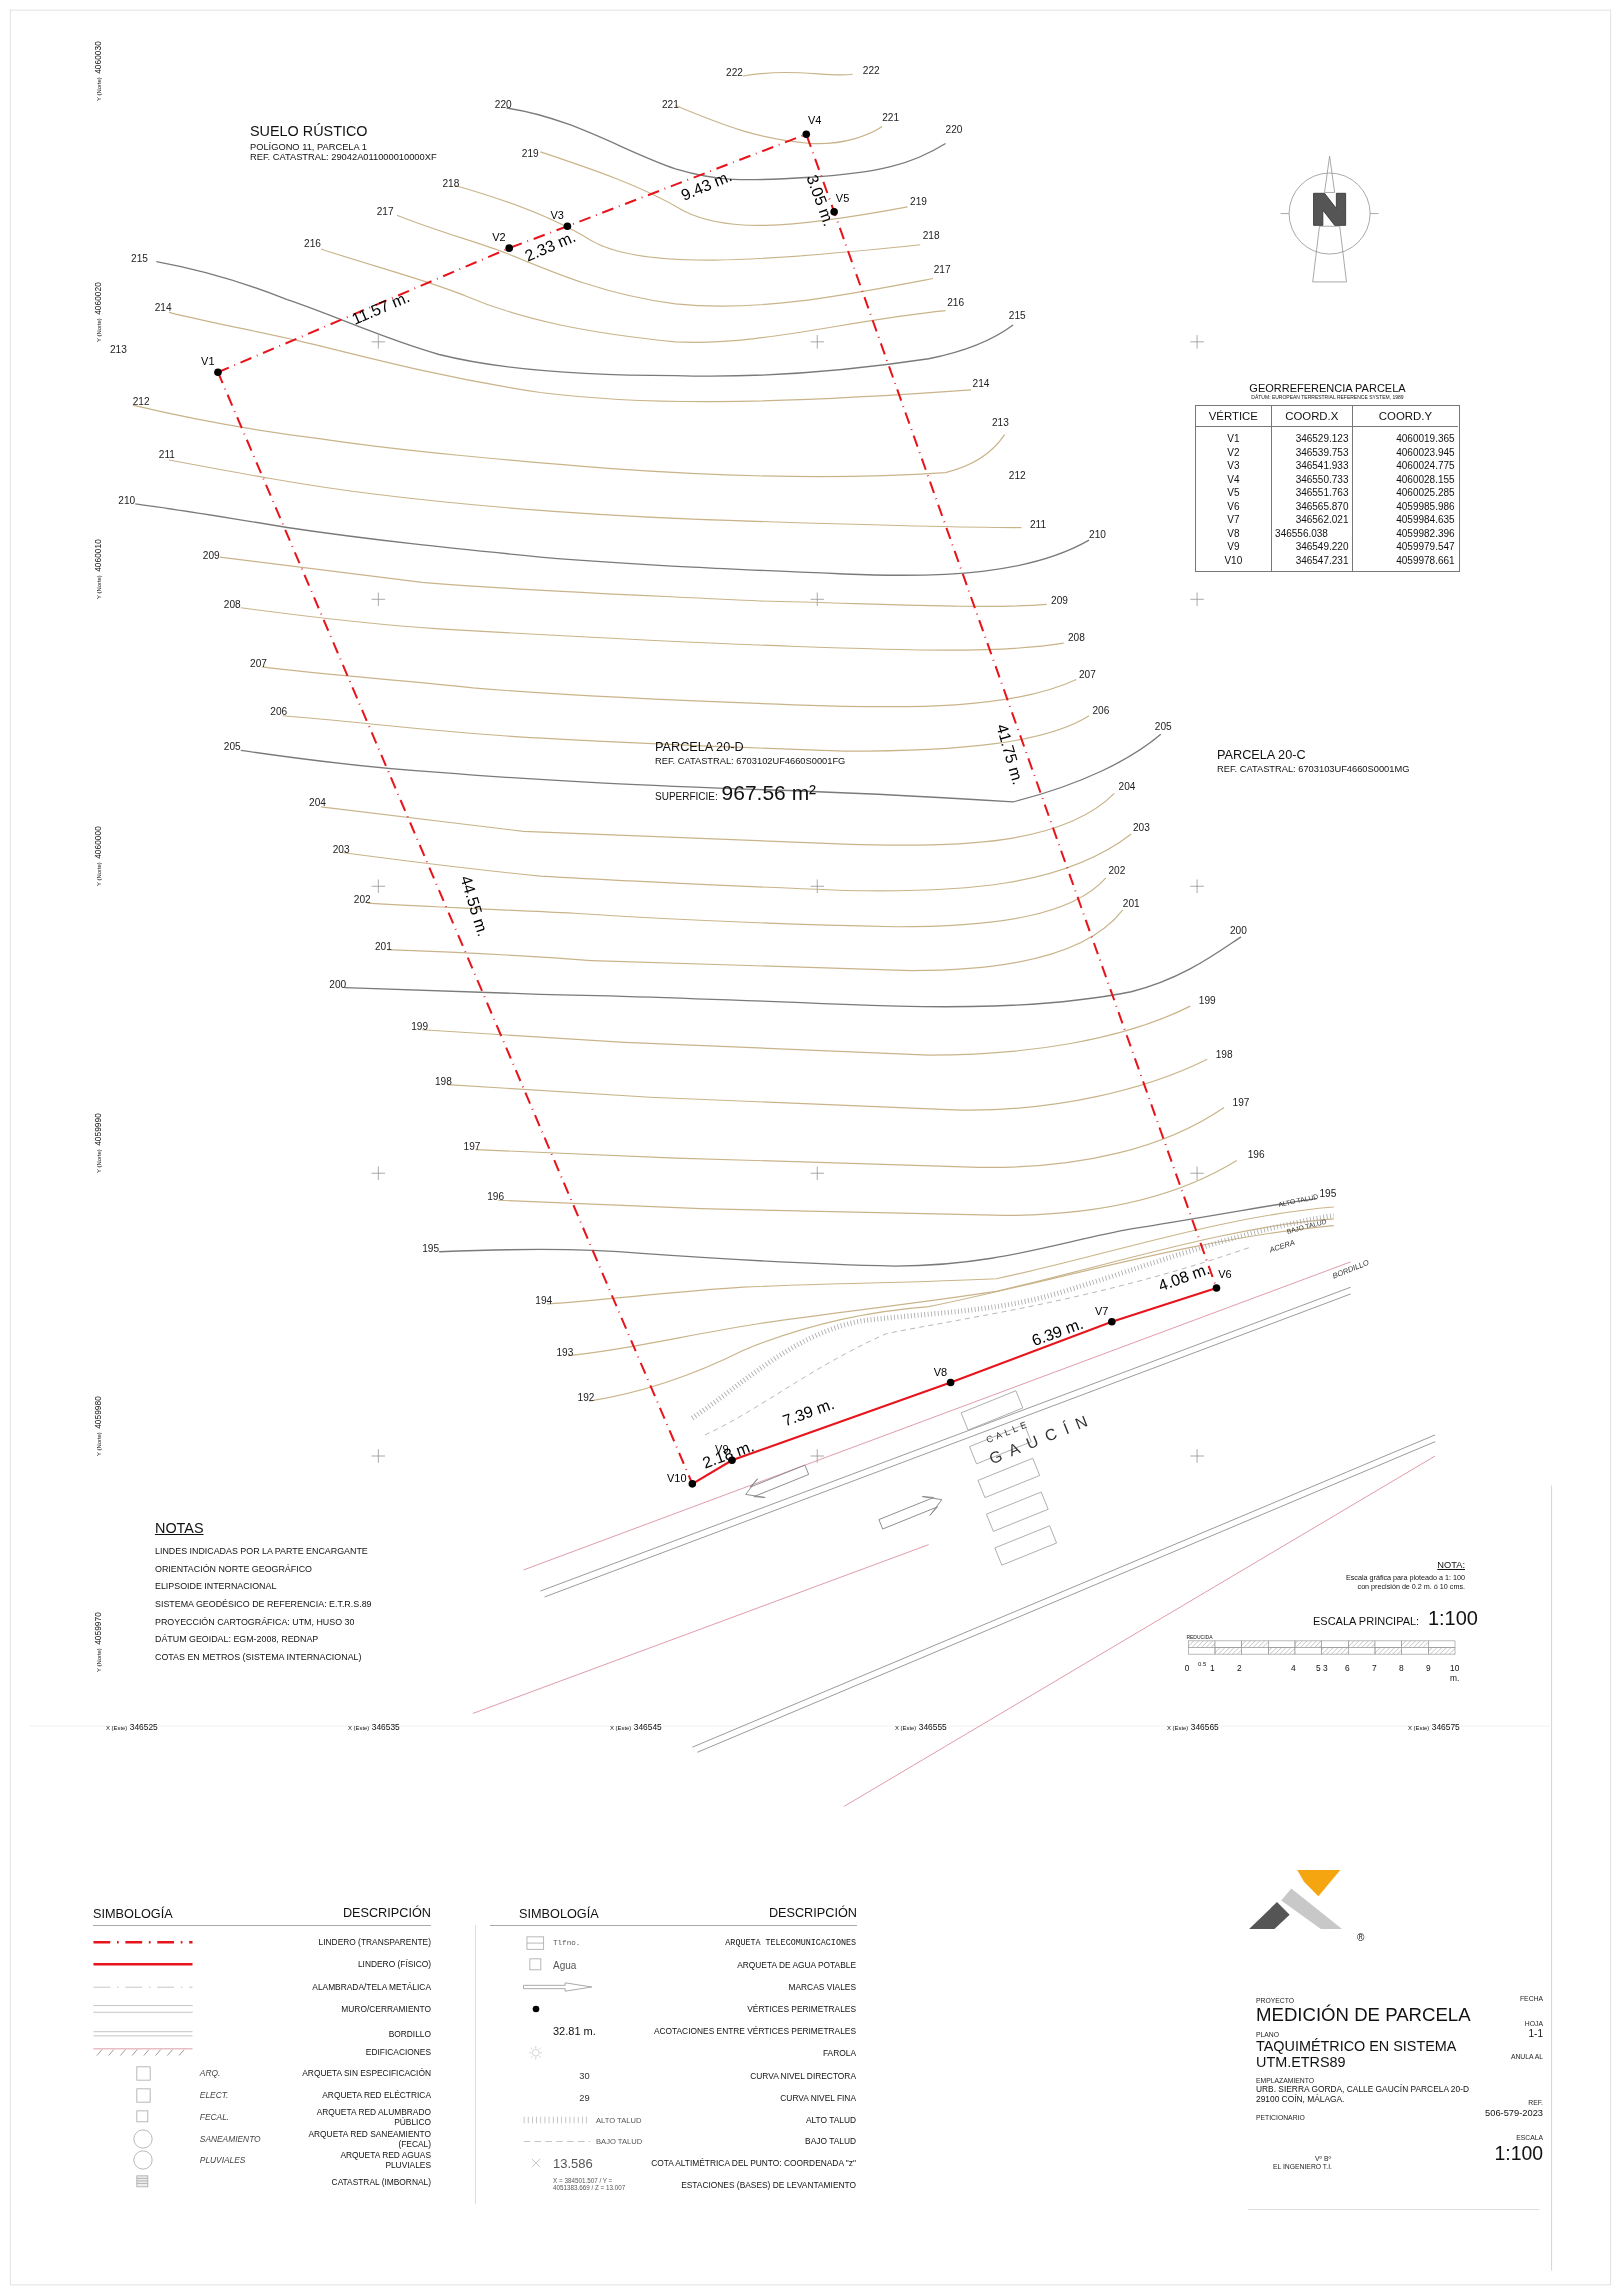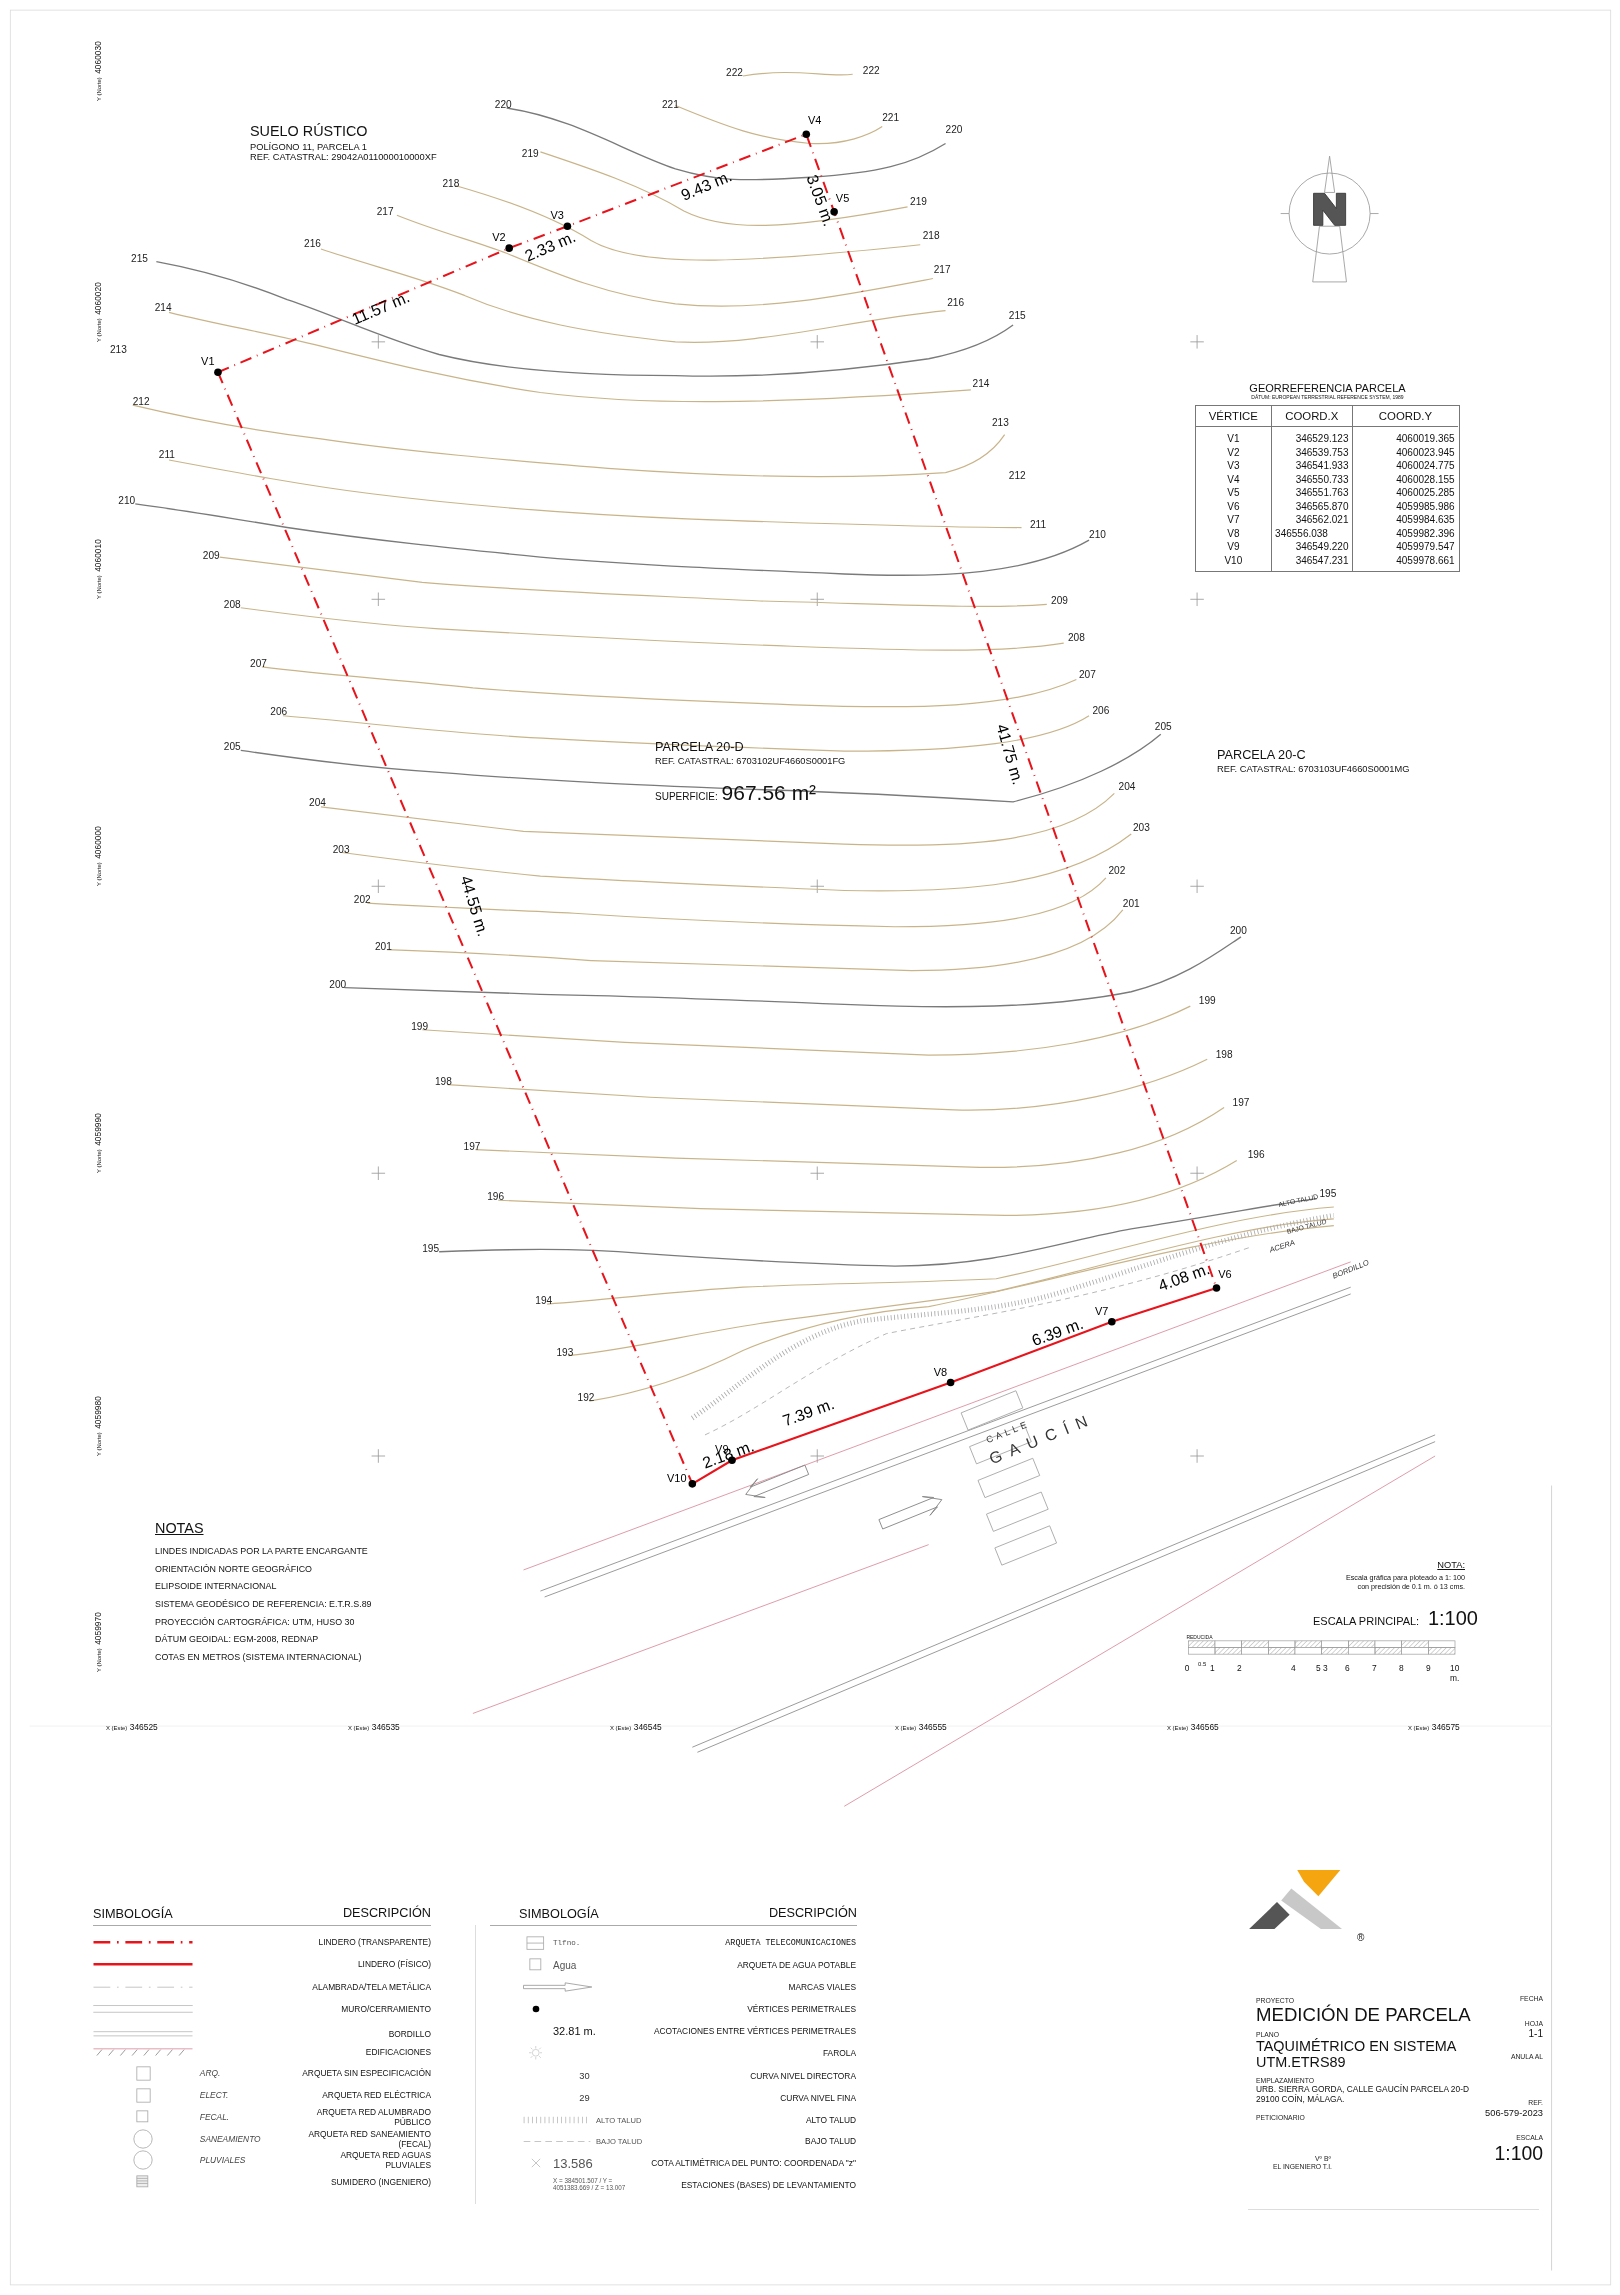--- a/index.html
+++ b/index.html
@@ -331,21 +331,21 @@
       <div class="notes-line">SISTEMA GEODÉSICO DE REFERENCIA:  E.T.R.S.89</div>
       <div class="notes-line">PROYECCIÓN CARTOGRÁFICA: UTM, HUSO 30</div>
       <div class="notes-line">DÁTUM GEOIDAL:  EGM-2008,  REDNAP</div>
       <div class="notes-line">COTAS EN METROS (SISTEMA INTERNACIONAL)</div>
     </div>
 </div>
 
 <div class="abs" style="left:1283px;top:1560px;width:182px;text-align:right">
   <div style="font-size:9.3px;text-decoration:underline">NOTA:</div>
   <div style="font-size:7.2px;margin-top:3.4px">Escala gráfica para ploteado a 1: 100</div>
-  <div style="font-size:7.2px">con precisión de 0.1 m. ó 13 cms.</div>
+  <div style="font-size:7.2px">con precisión de 0.2 m. ó 10 cms.</div>
 </div>
 <div class="abs" style="left:1313px;top:1607px;white-space:nowrap">
   <span style="font-size:11px">ESCALA PRINCIPAL:</span>
   <span style="font-size:20px;margin-left:5px">1:100</span>
 </div>
 <div class="abs" style="left:1178px;top:1634px;">
   <div style="font-size:5px;margin-left:8.4px">REDUCIDA</div>
   <svg width="279" height="20" viewBox="0 0 330 24">
     <defs>
         <pattern id="hatch" width="4" height="4" patternUnits="userSpaceOnUse" patternTransform="rotate(45)">
@@ -498,21 +498,21 @@
       <span class="sym-desc" style="flex: 1 1 0%;">ARQUETA RED AGUAS PLUVIALES</span>
     </div>
     <div class="sym-row" style="left: 93px; top: 2172px; width: 338px;">
       <span style="width: 100px; display: inline-flex; justify-content: center;">
         <svg width="13.5" height="13.5" viewBox="0 0 16 16">
           <rect x="1" y="1" width="13" height="13" fill="#eee" stroke="#aaa"></rect>
           <path d="M1 4h13M1 7h13M1 10h13" stroke="#aaa"></path>
         </svg>
       </span>
       <span style="font-size: 8.4px; font-style: italic; color: rgb(68, 68, 68); width: 101px; margin-left: 6.8px;"></span>
-      <span class="sym-desc" style="flex: 1 1 0%;">SUMIDERO (INGENIERO)</span>
+      <span class="sym-desc" style="flex: 1 1 0%;">CATASTRAL (IMBORNAL)</span>
     </div>
   </div>
 <div class="abs" style="left:475px;top:1925px;height:279px;border-left:0.8px solid #ddd"></div>
 
 <div class="abs" style="left:490px;top:1906px;width:367px;border-bottom:0.8px solid #aaa;height:18.6px">
   <span class="sym-head" style="margin-left:29px">SIMBOLOGÍA</span>
   <span class="sym-head" style="position:absolute;right:0">DESCRIPCIÓN</span>
 </div>
 <div id="sym-right">
     <div class="sym-row" style="left: 523px; top: 1933px; width: 333px; font-family: Liberation Mono, monospace;">

